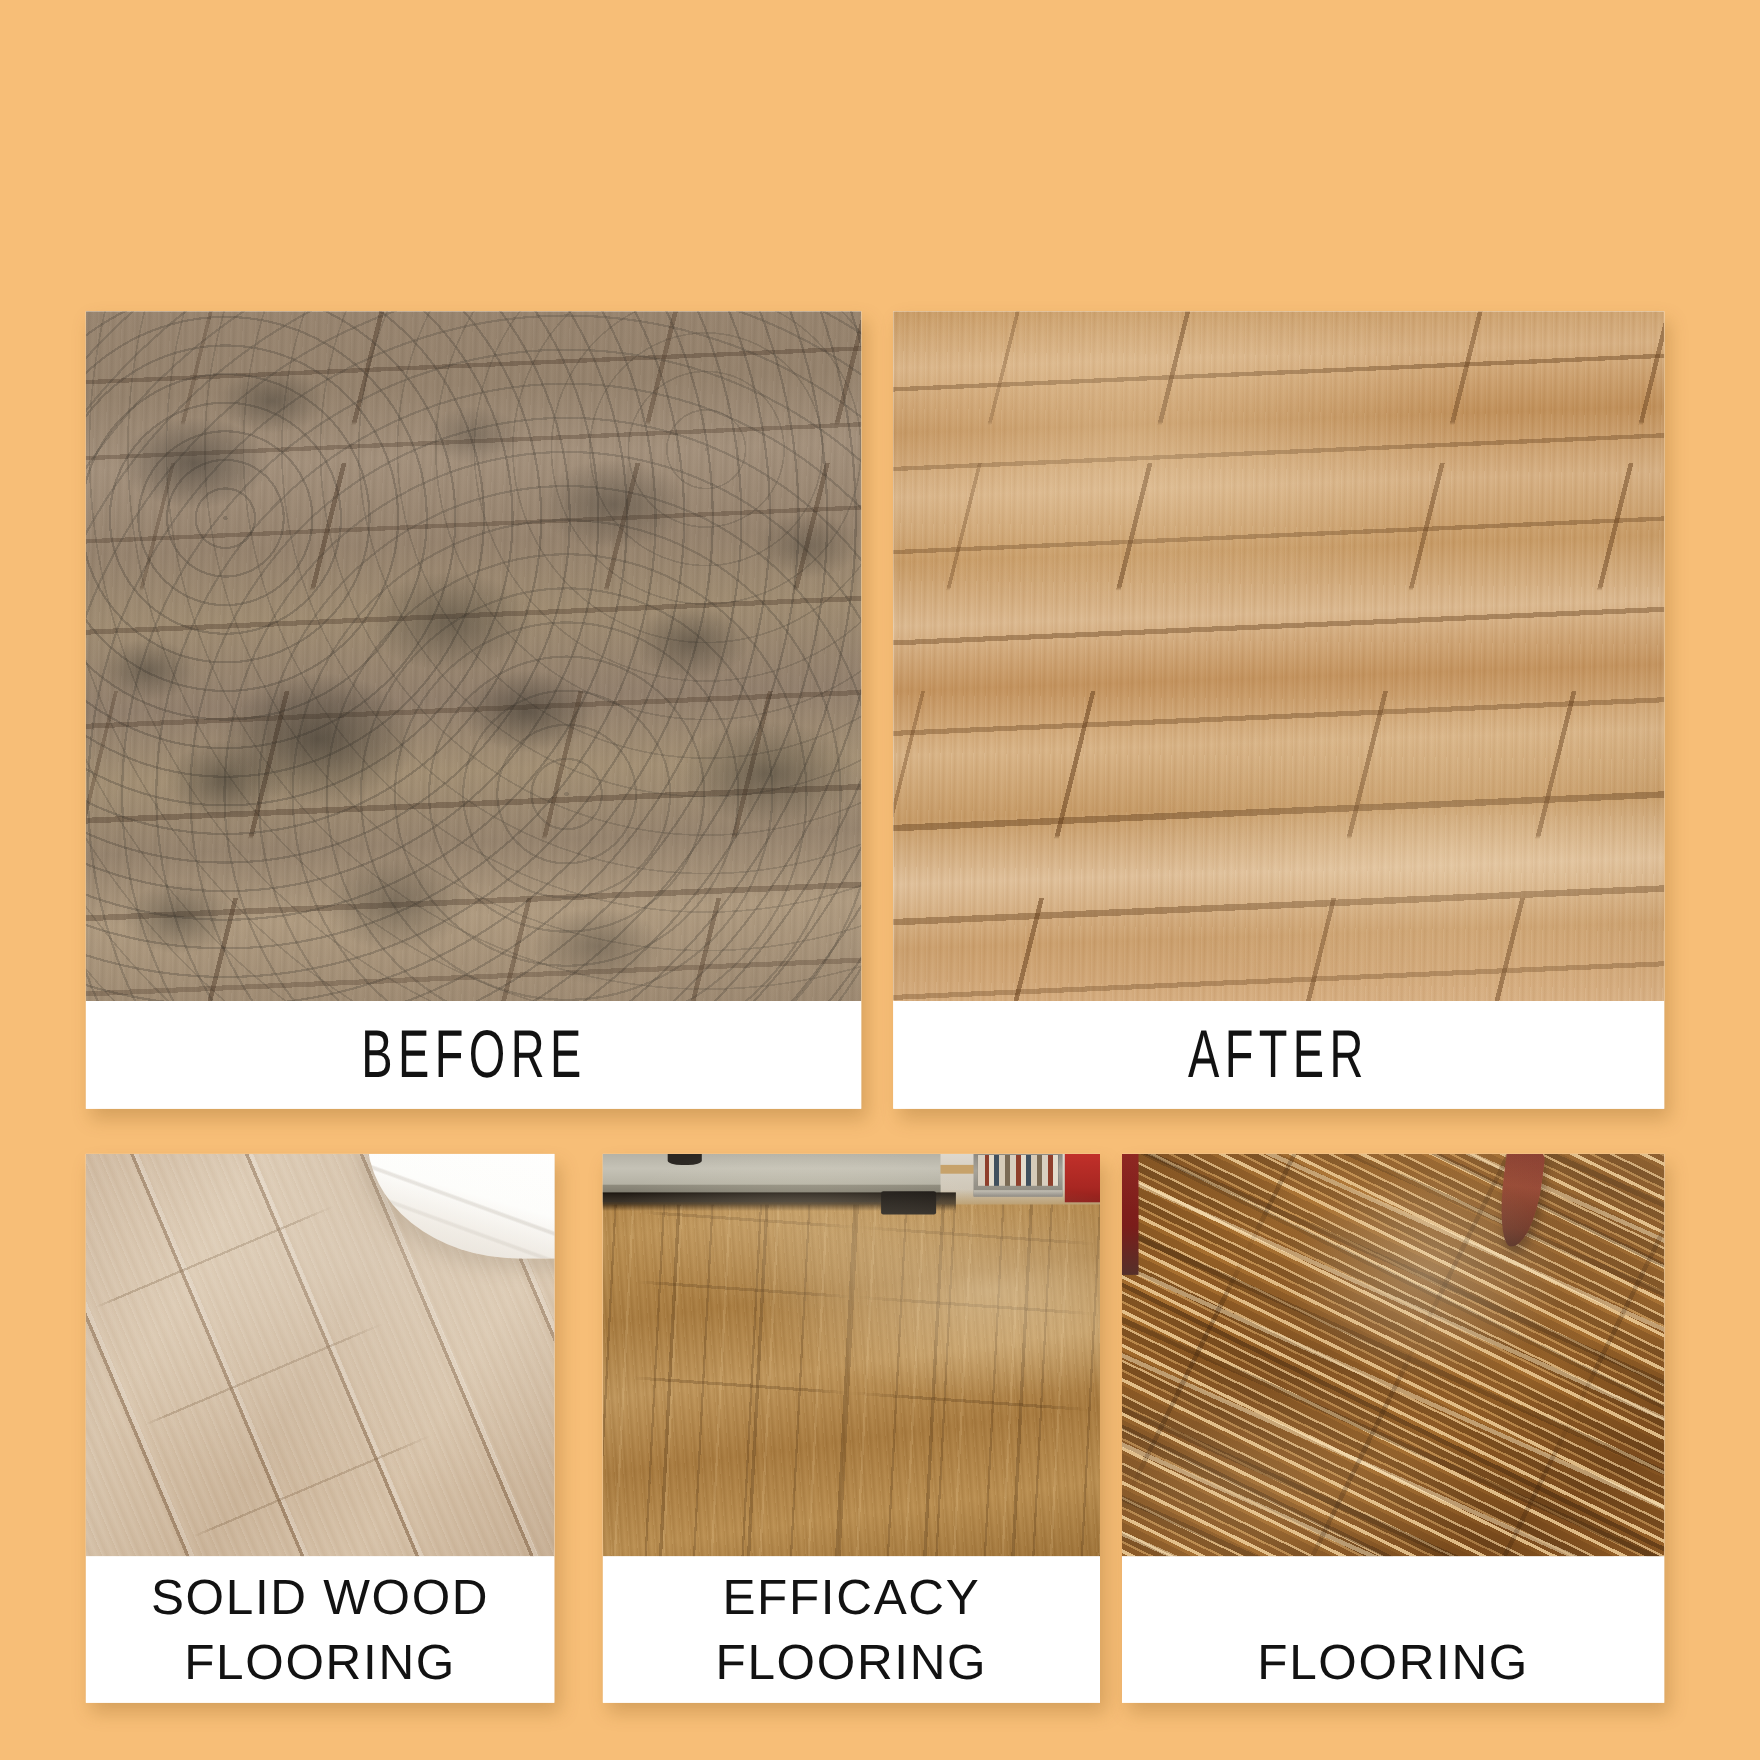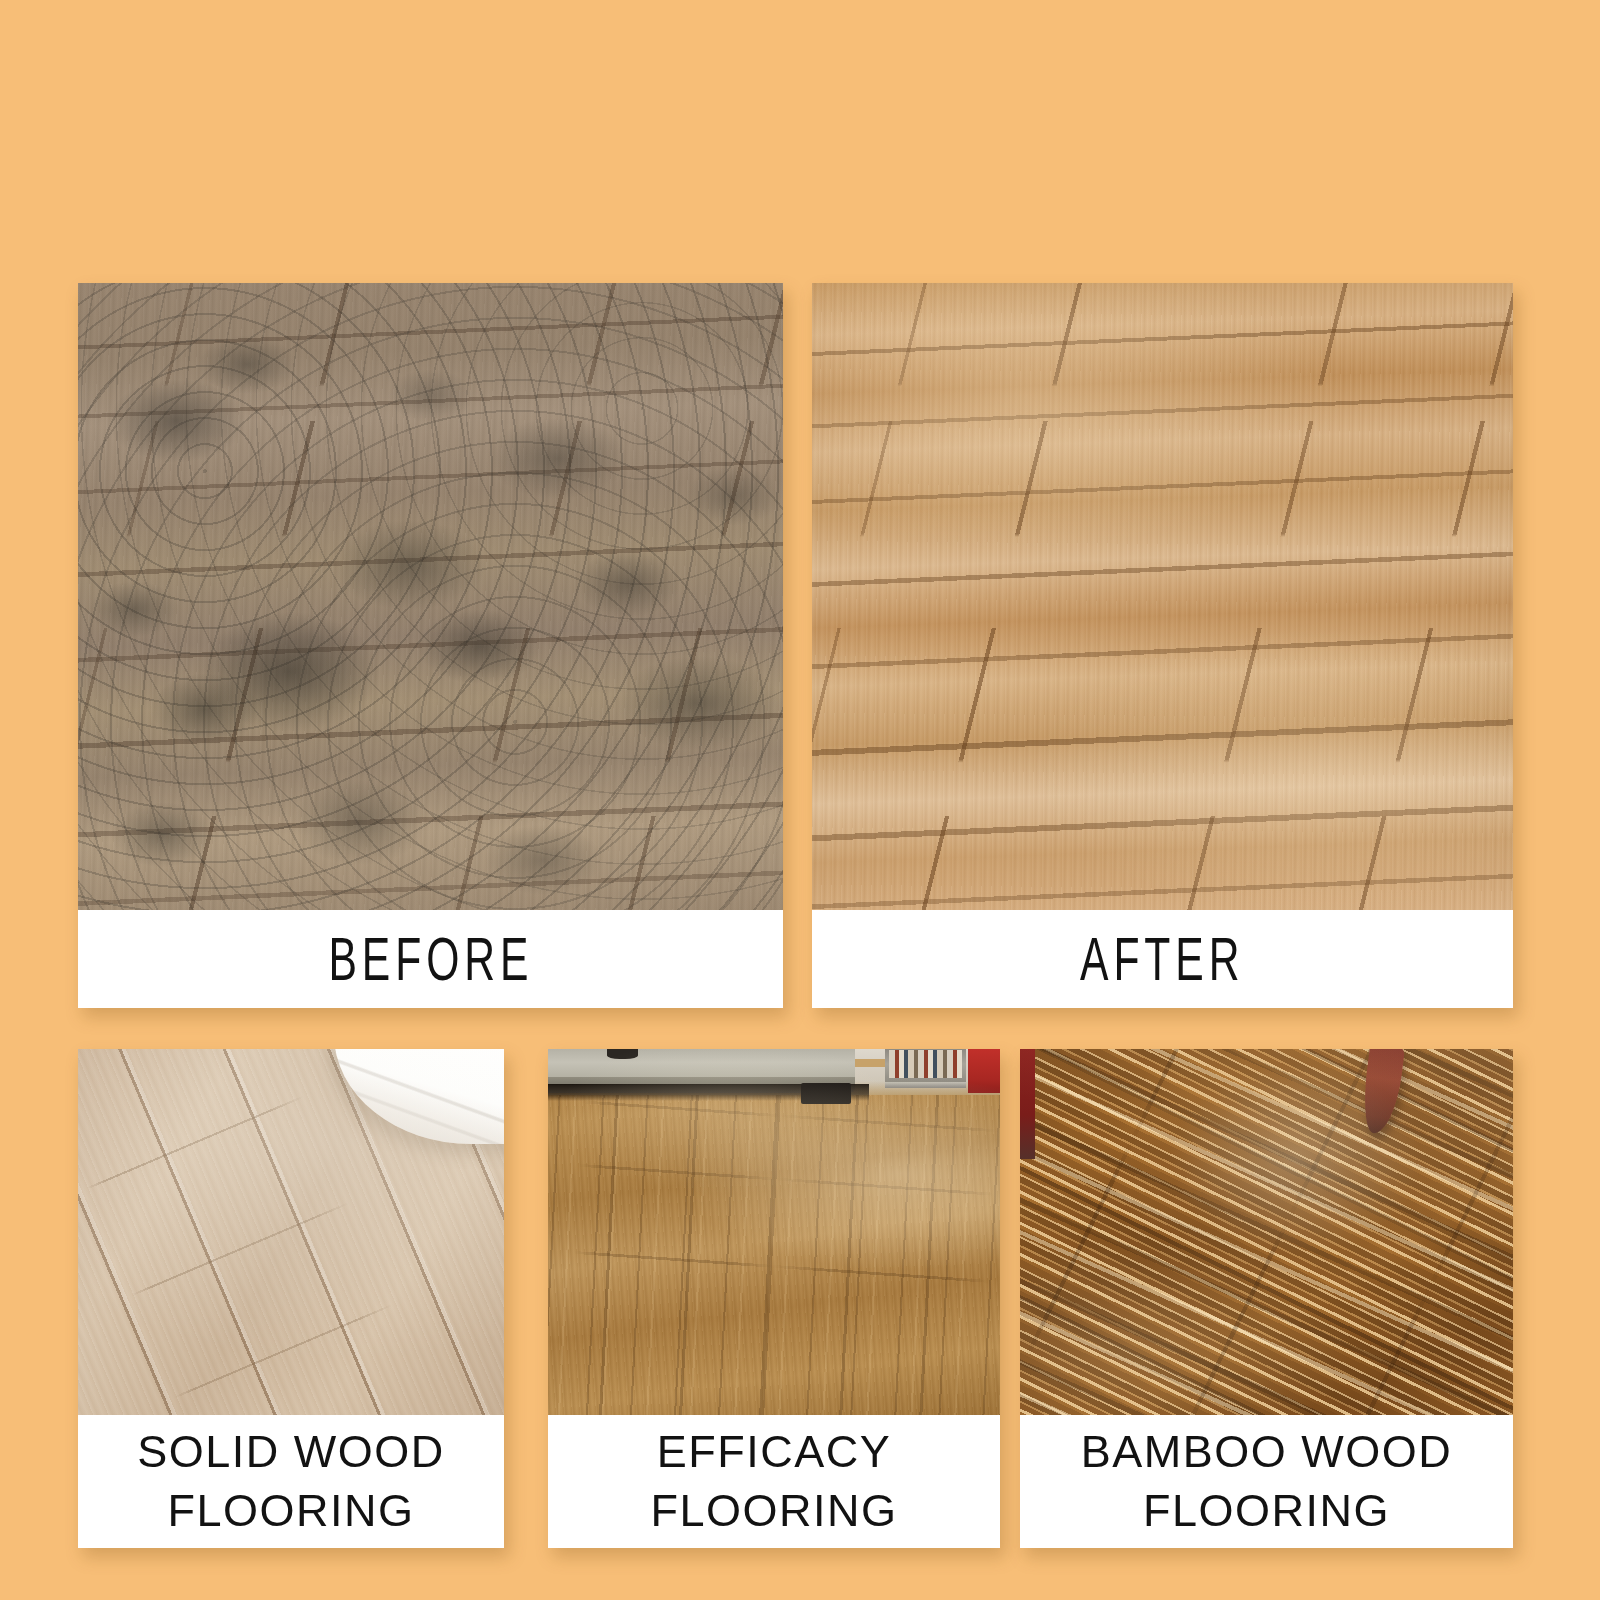--- a/index.html
+++ b/index.html
@@ -520,19 +520,19 @@
       <div class="tex bamboo-stripes"></div>
       <div class="tex bamboo-stripes2"></div>
       <div class="tex bamboo-planks"></div>
       <div class="tex bamboo-butts"></div>
       <div class="bamboo-leftobj"></div>
       <div class="bamboo-leg"></div>
       <div class="tex bamboo-gloss"></div>
     </div>
     <div class="card-caption">
       <div class="cap-kind">
-        <span>BAMBOO WOOD</span><br>
+        <br>
         <span>FLOORING</span>
       </div>
     </div>
   </div>
 
 </div>
 
 </body></html>

